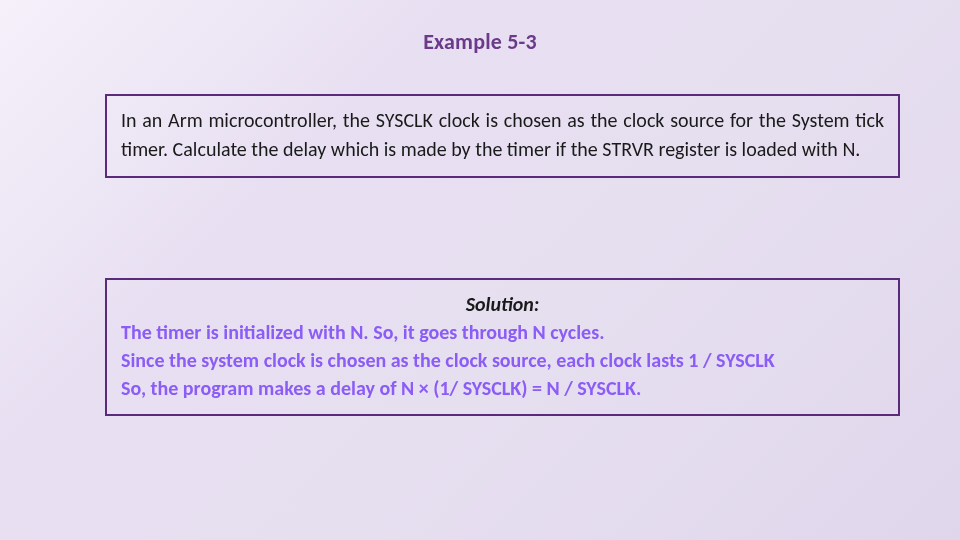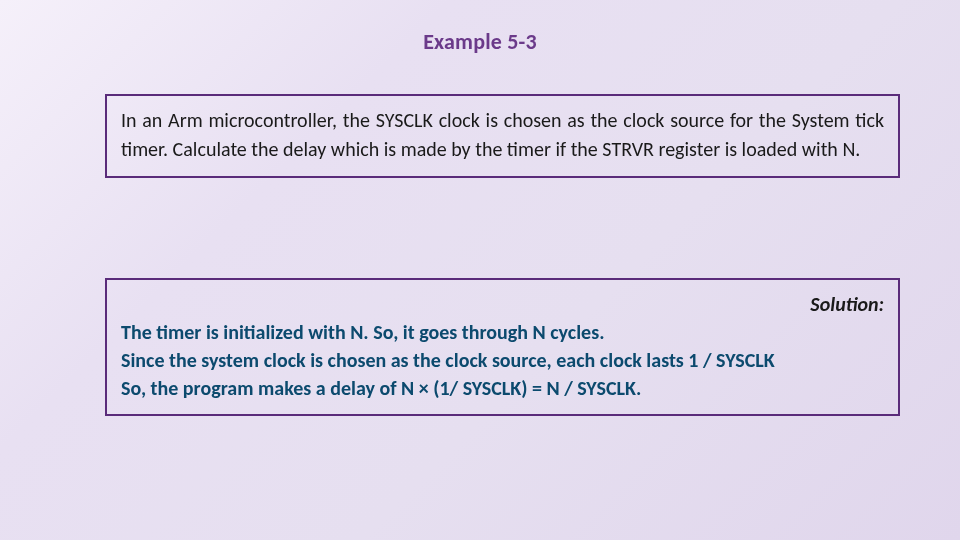--- a/index.html
+++ b/index.html
@@ -32,29 +32,29 @@
     text-align: justify;
     margin-left: 45px;
   }
   .box.problem {
     margin-bottom: 100px;
   }
   .box.solution {
     line-height: 1.4;
   }
   .solution-header {
-    text-align: right;
+    text-align: center;
     font-style: italic;
     font-weight: 700;
     color: #1a1a1a;
     font-size: 20px;
   }
   .sol-line {
     font-weight: 700;
-    color: #0c4a6e;
+    color: #8b5cf6;
     font-size: 20px;
     text-align: left;
   }
 </style>
 </head>
 <body>
 
 <div class="slide">
 
   <div class="title">Example 5-3</div>

